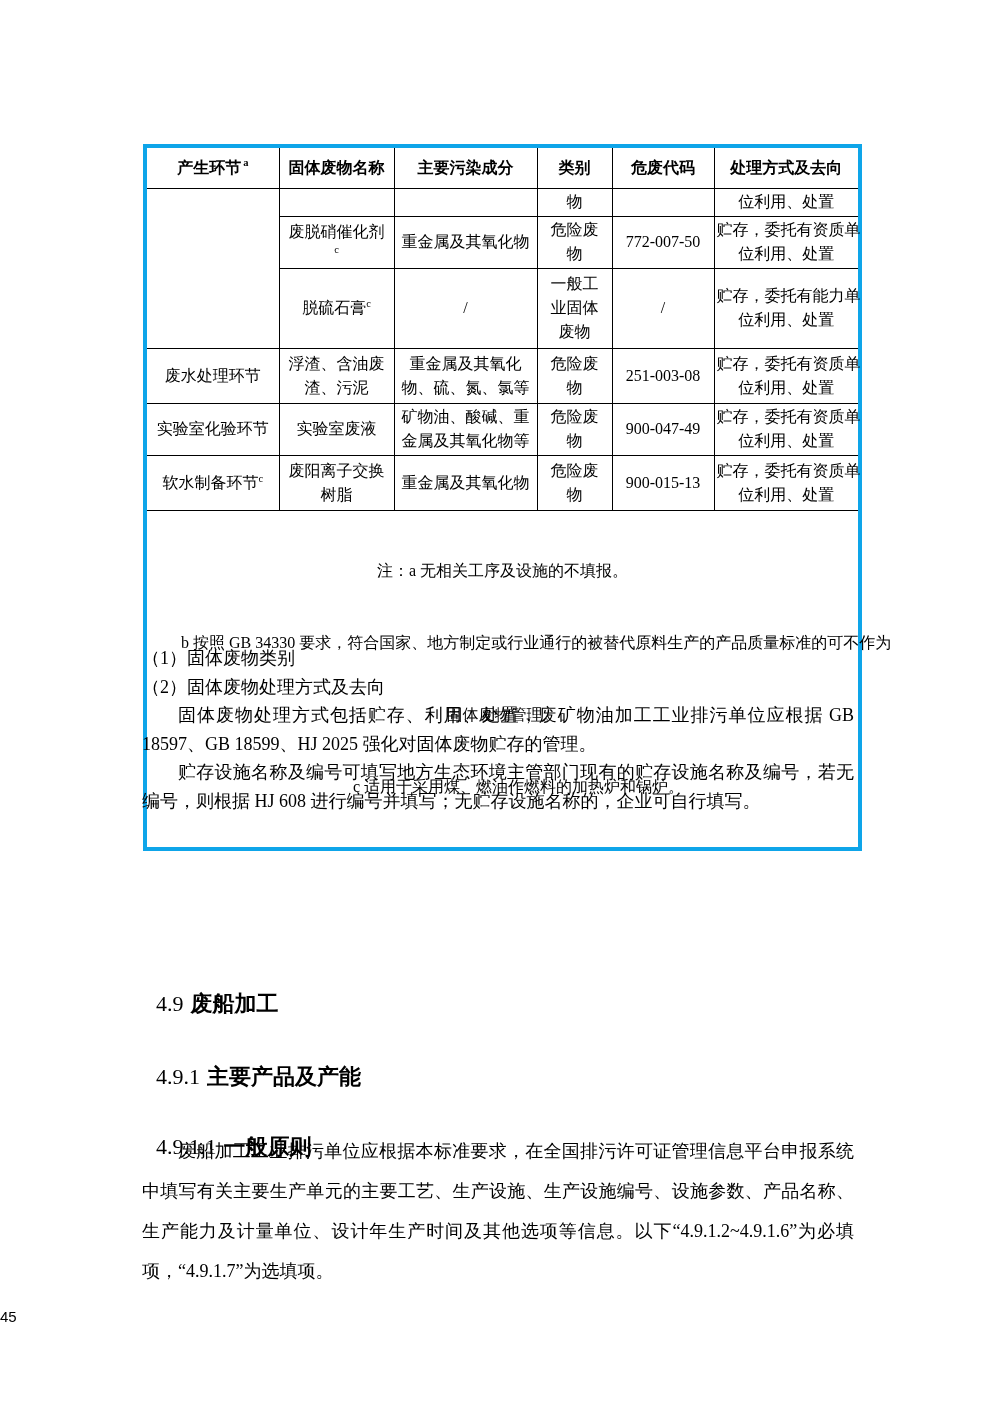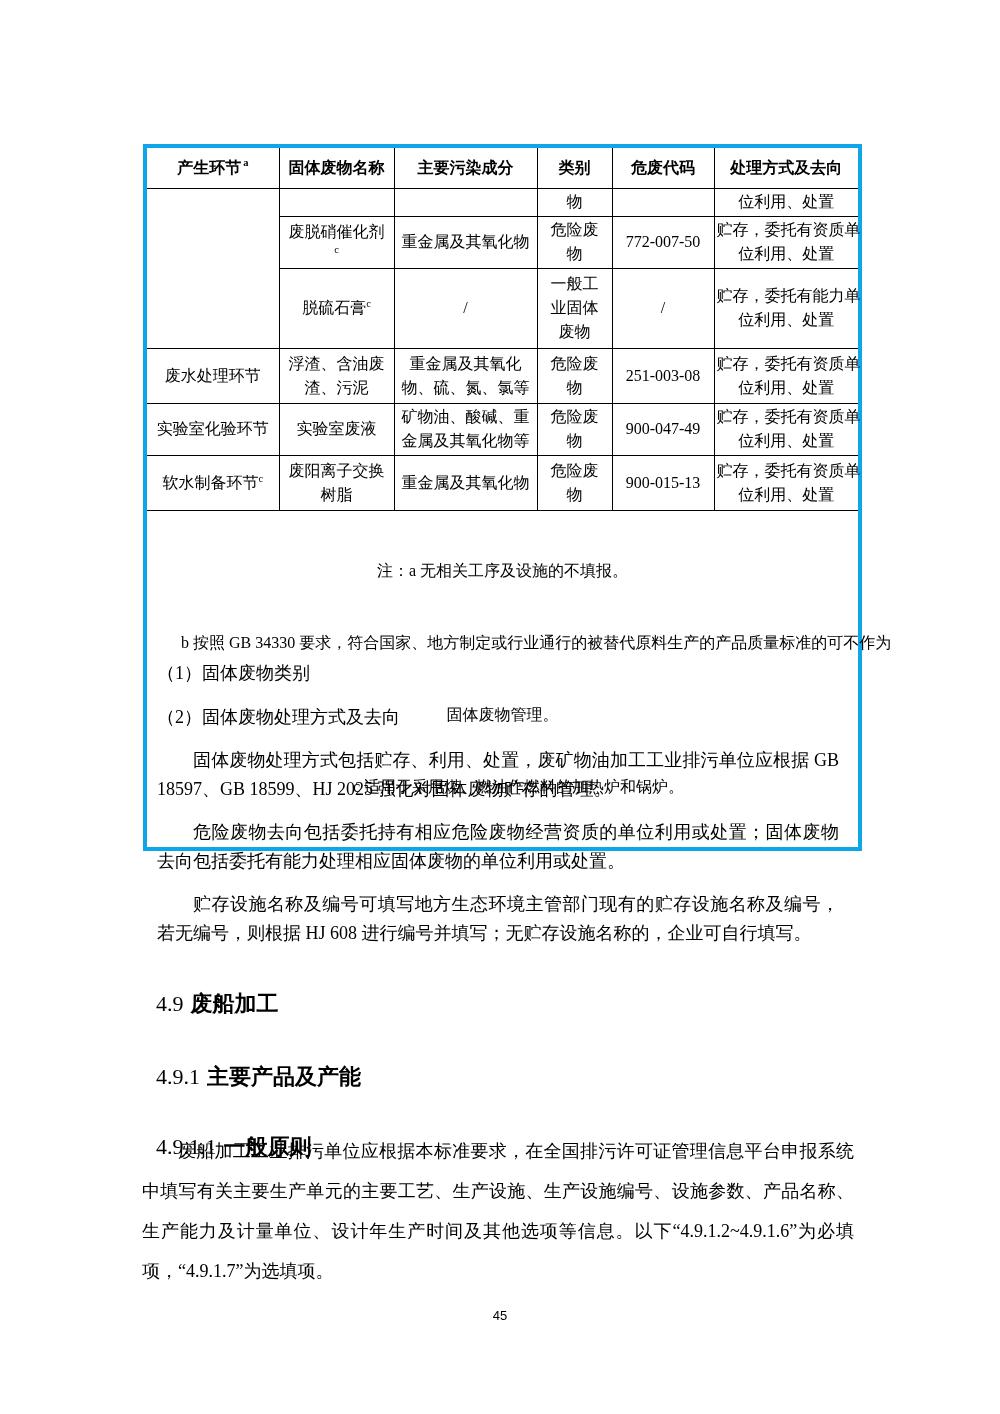--- a/index.html
+++ b/index.html
@@ -39,21 +39,21 @@
     font-size:15px;line-height:25px;
     padding:3px 10px 4px 10px;
   }
   .note-indent{text-indent:2em;}
   
   .body-block{
     position:absolute;left:142px;top:644px;width:712px;
     font-size:18px;line-height:28.5px;
     text-align:justify;
   }
-  .body-block p{margin:15px;padding:0;}
+  .body-block p{margin:0;padding:0;}
   .p-indent{text-indent:2em;}
   
   .sec-h{
     position:absolute;left:156px;
     font-size:22px;line-height:22px;
     font-weight:bold;
     font-family:"Liberation Sans","DejaVu Sans",sans-serif;
     white-space:nowrap;
   }
   .sec-h .h-num{
@@ -64,23 +64,22 @@
   .h1{top:993px;}
   .h2{top:1066px;}
   .h3{top:1136px;text-align:right;}
   .closing{
     position:absolute;left:142px;top:1131px;width:712px;
     font-size:18px;line-height:40px;
     text-align:justify;text-indent:2em;
   }
   .page-num{
     position:absolute;left:0;top:1308px;width:100%;
-    text-align:center;
     font-family:"Liberation Sans","DejaVu Sans",sans-serif;
-    font-size:13px;
+    font-size:15px;
   }
 </style>
 </head>
 <body>
 
 <div class="page">
 
   <table class="waste">
     <colgroup>
       <col style="width:134px">
@@ -168,21 +167,20 @@
         <div class="note-indent">c 适用于采用煤、燃油作燃料的加热炉和锅炉。</div>
       </td>
     </tr>
   </tbody>
     </table>
 
   <div class="body-block">
     <p>（1）固体废物类别</p>
     <p>（2）固体废物处理方式及去向</p>
     <p class="p-indent">固体废物处理方式包括贮存、利用、处置，废矿物油加工工业排污单位应根据 GB 18597、GB 18599、HJ 2025 强化对固体废物贮存的管理。</p>
-    <p class="p-indent">危险废物去向包括委托持有相应危险废物经营资质的单位利用或处置；固体废物去向包括委托有能力处理相应固体废物的单位利用或处置。</p>
     <p class="p-indent">贮存设施名称及编号可填写地方生态环境主管部门现有的贮存设施名称及编号，若无编号，则根据 HJ 608 进行编号并填写；无贮存设施名称的，企业可自行填写。</p>
   </div>
 
   <div class="sec-h h1"><span class="h-num">4.9</span><span>废船加工</span></div>
   <div class="sec-h h2"><span class="h-num">4.9.1</span><span>主要产品及产能</span></div>
   <div class="sec-h h3"><span class="h-num">4.9.1.1</span><span>一般原则</span></div>
 
   <div class="closing">废船加工工业排污单位应根据本标准要求，在全国排污许可证管理信息平台申报系统中填写有关主要生产单元的主要工艺、生产设施、生产设施编号、设施参数、产品名称、生产能力及计量单位、设计年生产时间及其他选项等信息。以下“4.9.1.2~4.9.1.6”为必填项，“4.9.1.7”为选填项。</div>
 
   <div class="page-num">45</div>

